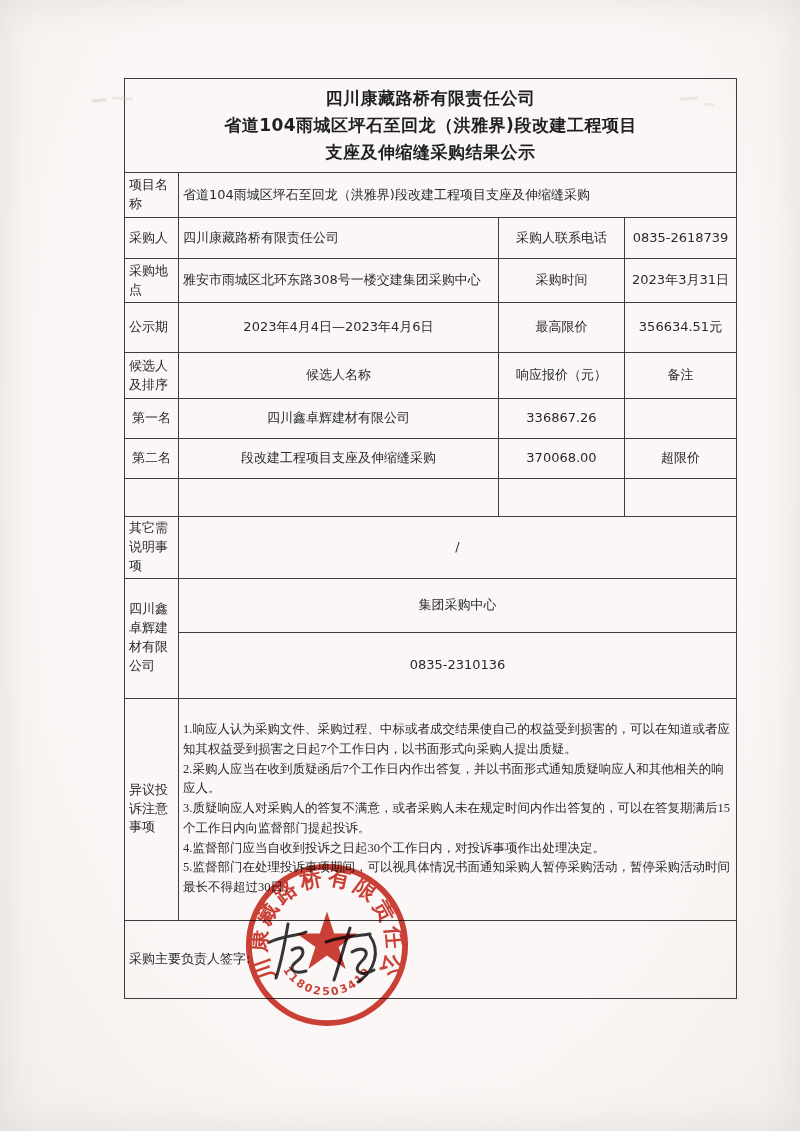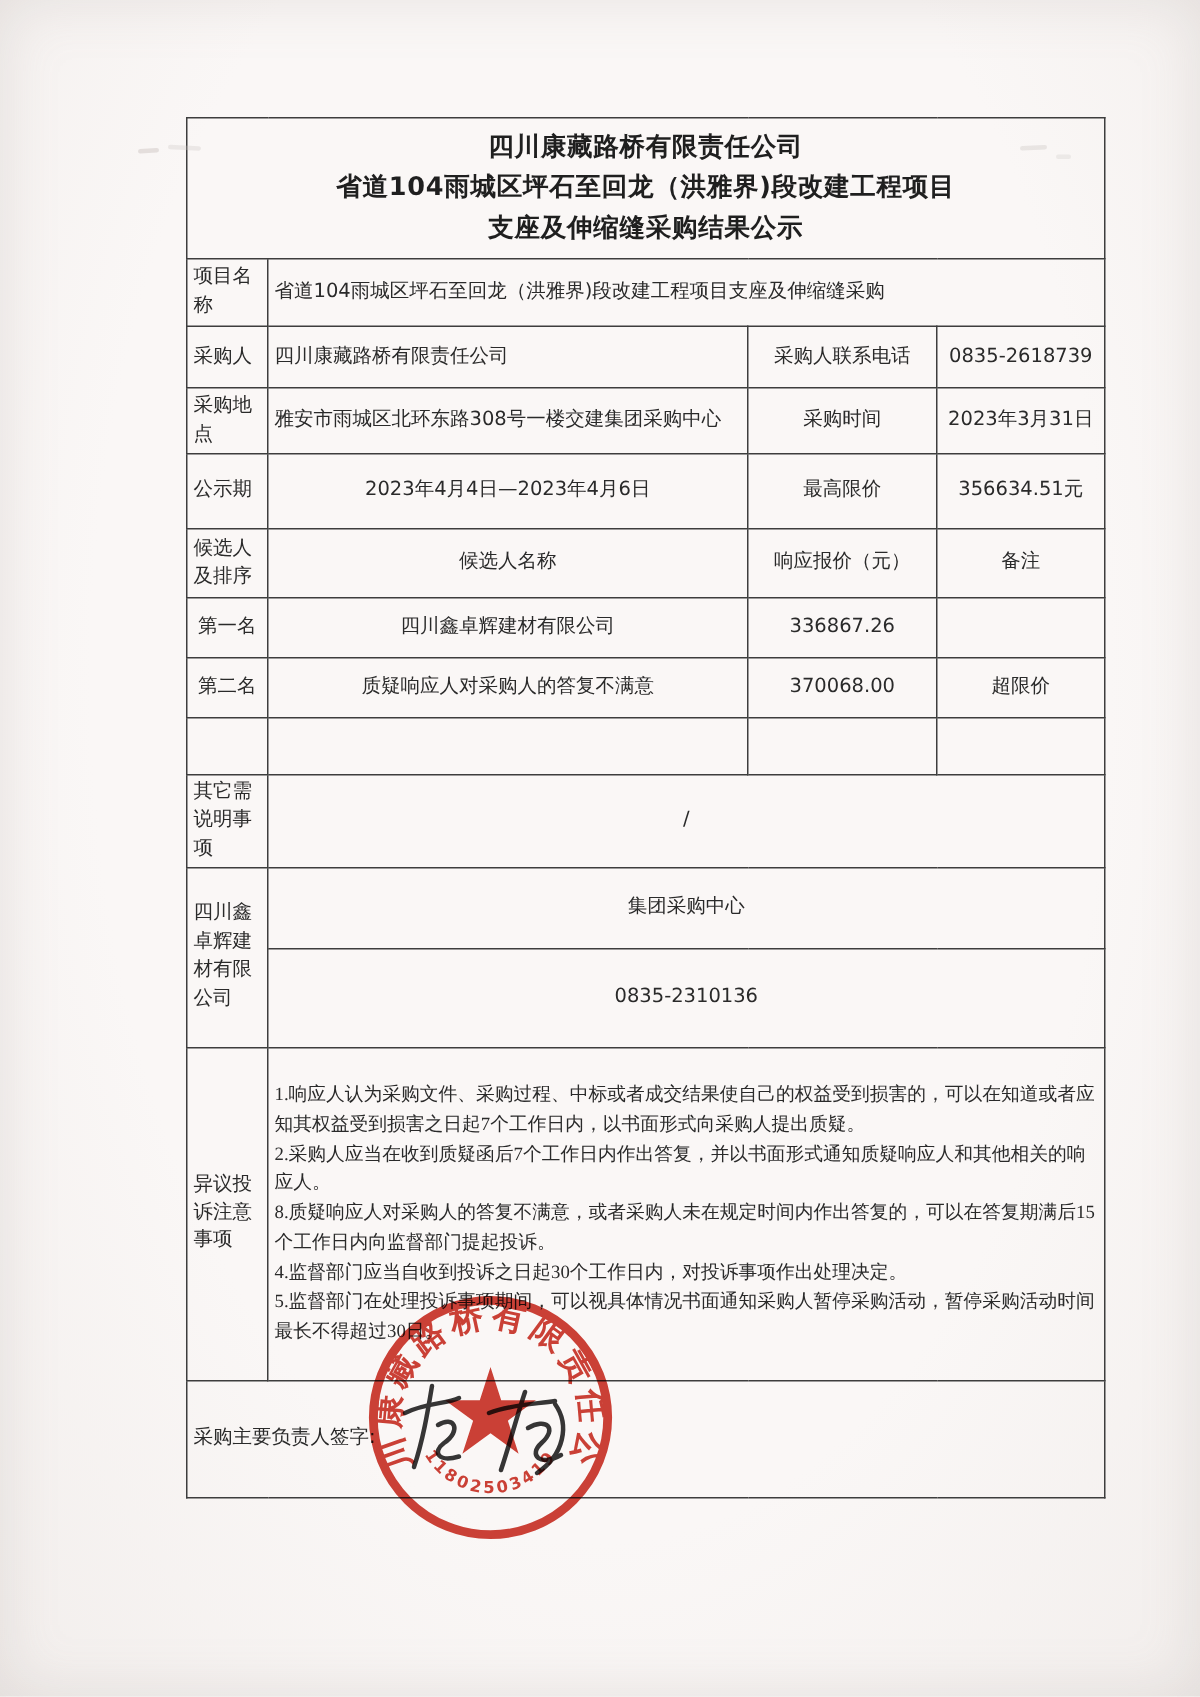--- a/index.html
+++ b/index.html
@@ -119,21 +119,21 @@
 
     <tr class="r-c1">
       <td class="ctr">第一名</td>
       <td class="ctr">四川鑫卓辉建材有限公司</td>
       <td class="ctr">336867.26</td>
       <td class="ctr"></td>
     </tr>
 
     <tr class="r-c2">
       <td class="ctr">第二名</td>
-      <td class="ctr">质疑响应人对采购人的答复不满意</td>
+      <td class="ctr">段改建工程项目支座及伸缩缝采购</td>
       <td class="ctr">370068.00</td>
       <td class="ctr">超限价</td>
     </tr>
 
     <tr class="r-c3">
       <td class="ctr"></td>
       <td class="ctr"></td>
       <td class="ctr"></td>
       <td class="ctr"></td>
     </tr>
@@ -149,21 +149,21 @@
     </tr>
     <tr class="r-supB">
       <td colspan="3" class="ctr">0835-2310136</td>
     </tr>
 
     <tr class="r-obj">
       <td class="lab">异议投诉注意事项</td>
       <td colspan="3" class="obj-cell">
         <div class="obj-line">1.响应人认为采购文件、采购过程、中标或者成交结果使自己的权益受到损害的，可以在知道或者应知其权益受到损害之日起7个工作日内，以书面形式向采购人提出质疑。</div>
         <div class="obj-line">2.采购人应当在收到质疑函后7个工作日内作出答复，并以书面形式通知质疑响应人和其他相关的响应人。</div>
-        <div class="obj-line">8.质疑响应人对采购人的答复不满意，或者采购人未在规定时间内作出答复的，可以在答复期满后15个工作日内向监督部门提起投诉。</div>
+        <div class="obj-line">3.质疑响应人对采购人的答复不满意，或者采购人未在规定时间内作出答复的，可以在答复期满后15个工作日内向监督部门提起投诉。</div>
         <div class="obj-line">4.监督部门应当自收到投诉之日起30个工作日内，对投诉事项作出处理决定。</div>
         <div class="obj-line">5.监督部门在处理投诉事项期间，可以视具体情况书面通知采购人暂停采购活动，暂停采购活动时间最长不得超过30日。</div>
       </td>
     </tr>
 
     <tr class="r-sig">
       <td colspan="4" class="sig-cell">
         <span class="sig-label">采购主要负责人签字:</span>
       </td>
     </tr>

